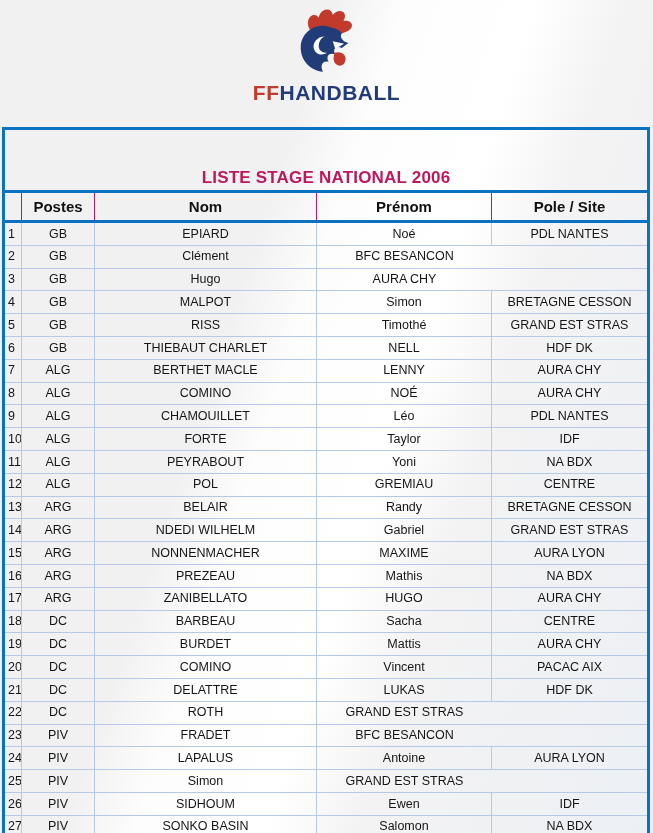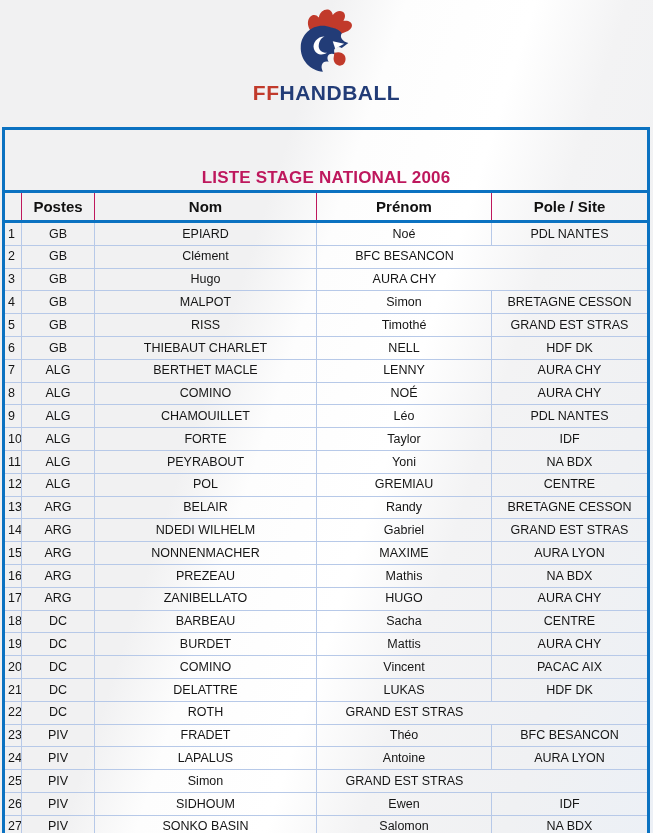--- a/index.html
+++ b/index.html
@@ -297,21 +297,20 @@
         <div class="cell num">22</div>
         <div class="cell">DC</div>
         <div class="cell">ROTH</div>
         <div class="cell">GRAND EST STRAS</div>
       </div>
 
       <div class="grid-row row">
         <div class="cell num">23</div>
         <div class="cell">PIV</div>
         <div class="cell">FRADET</div>
-        <div class="cell">Théo</div>
         <div class="cell">BFC BESANCON</div>
       </div>
 
       <div class="grid-row row">
         <div class="cell num">24</div>
         <div class="cell">PIV</div>
         <div class="cell">LAPALUS</div>
         <div class="cell">Antoine</div>
         <div class="cell">AURA LYON</div>
       </div>

